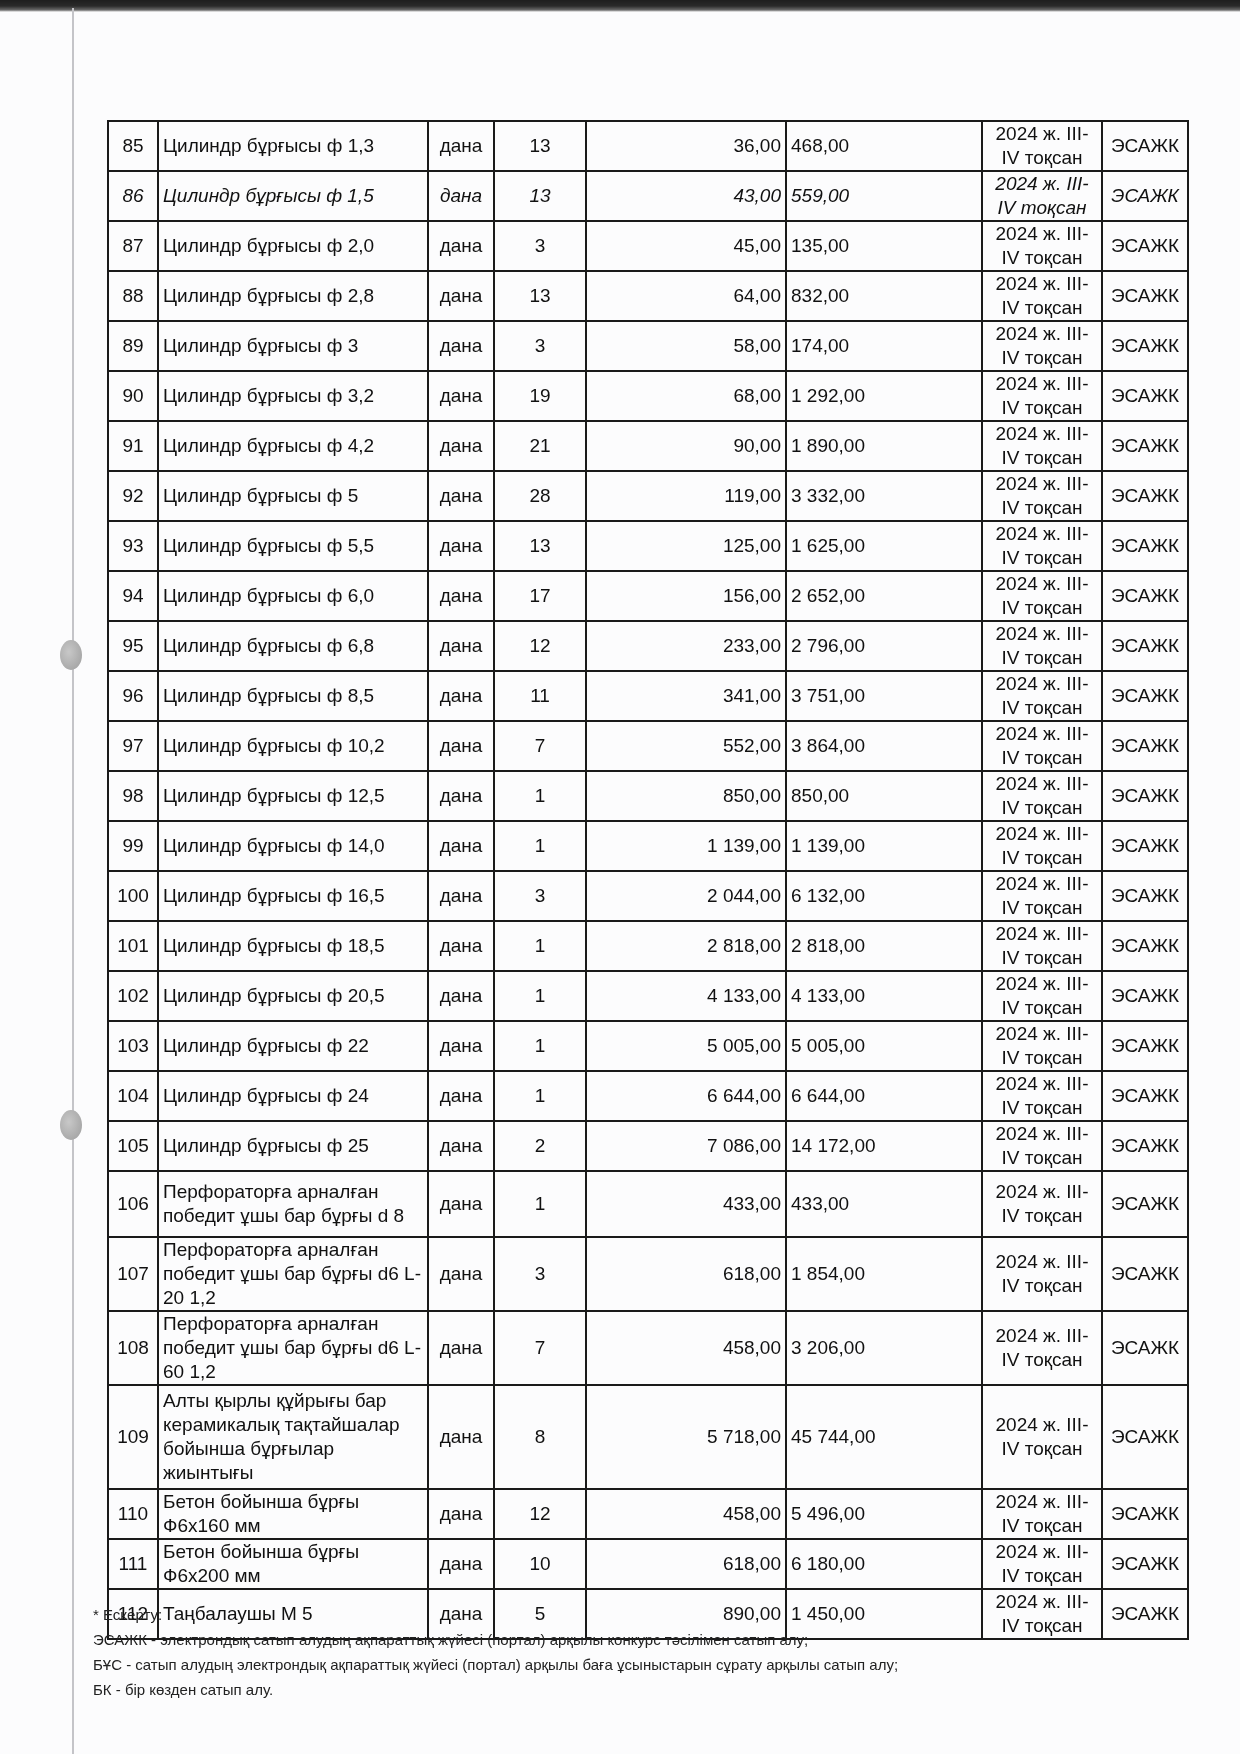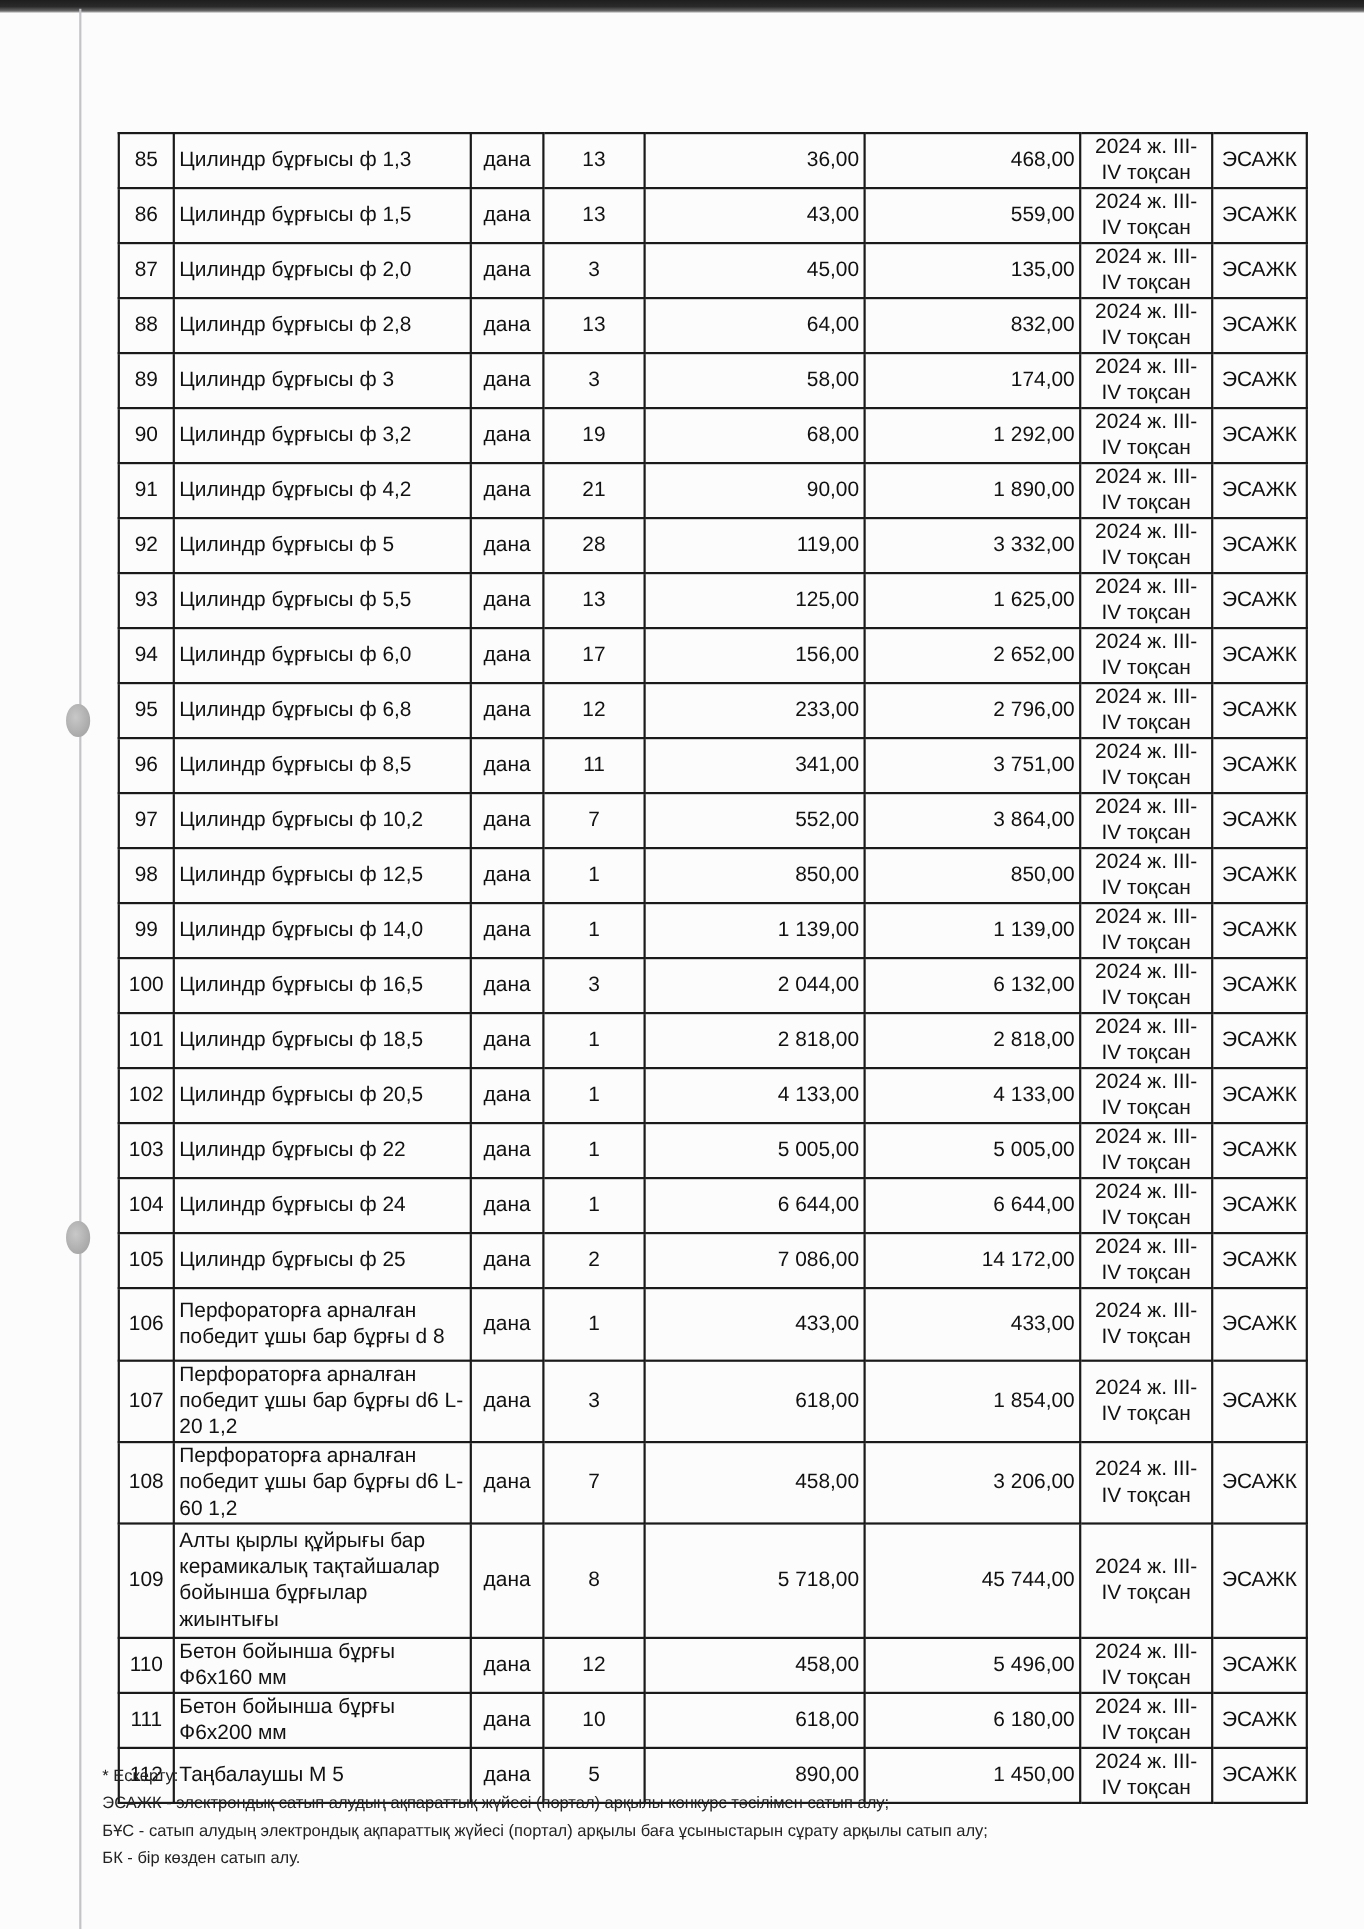--- a/index.html
+++ b/index.html
@@ -40,21 +40,21 @@
   col.c-qty  { width: 92px; }
   col.c-price{ width: 200px; }
   col.c-sum  { width: 196px; }
   col.c-per  { width: 120px; }
   col.c-meth { width: 86px; }
   td.num { text-align: center; }
   td.name { text-align: left; padding-left: 5px; }
   td.unit { text-align: center; }
   td.qty  { text-align: center; }
   td.price{ text-align: right; padding-right: 22px; }
-  td.sum  { text-align: right; padding-right: 10px; }
+  td.sum  { text-align: left; padding-right: 10px; }
   td.per  { text-align: center; line-height: 22px; padding: 0 2px; font-size: 19px; }
   td.meth { text-align: center; }
 
   .notes {
     position: absolute; left: 93px; top: 1602px; width: 1100px;
     font-family: "Liberation Sans", sans-serif; font-size: 15px;
     line-height: 25px; color: #222;
   }
   .notes div { white-space: nowrap; }
 </style>
@@ -82,21 +82,21 @@
   <tr style="height: 44px; padding-left: 14px;">
       <td class="num">85</td>
       <td class="name">Цилиндр бұрғысы ф 1,3</td>
       <td class="unit">дана</td>
       <td class="qty">13</td>
       <td class="price">36,00</td>
       <td class="sum">468,00</td>
       <td class="per">2024 ж. III-IV тоқсан</td>
       <td class="meth">ЭСАЖК</td>
     </tr>
-      <tr style="height: 44px;">
+      <tr style="height: 44px; font-style: italic;">
       <td class="num">86</td>
       <td class="name">Цилиндр бұрғысы ф 1,5</td>
       <td class="unit">дана</td>
       <td class="qty">13</td>
       <td class="price">43,00</td>
       <td class="sum">559,00</td>
       <td class="per">2024 ж. III-IV тоқсан</td>
       <td class="meth">ЭСАЖК</td>
     </tr>
       <tr style="height: 44px; padding-left: 24px;">

